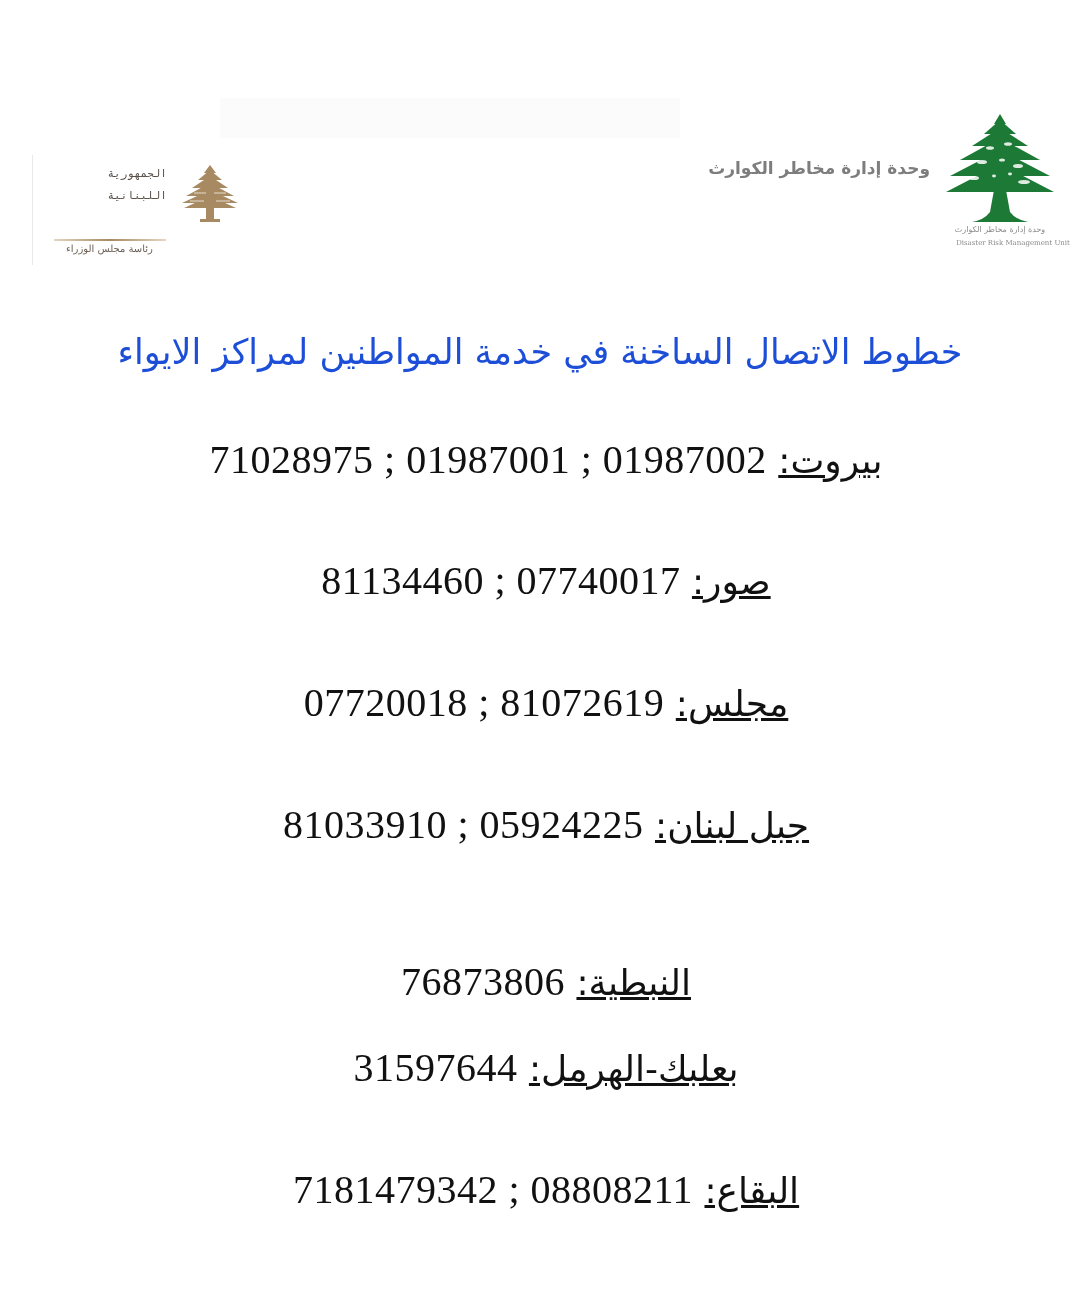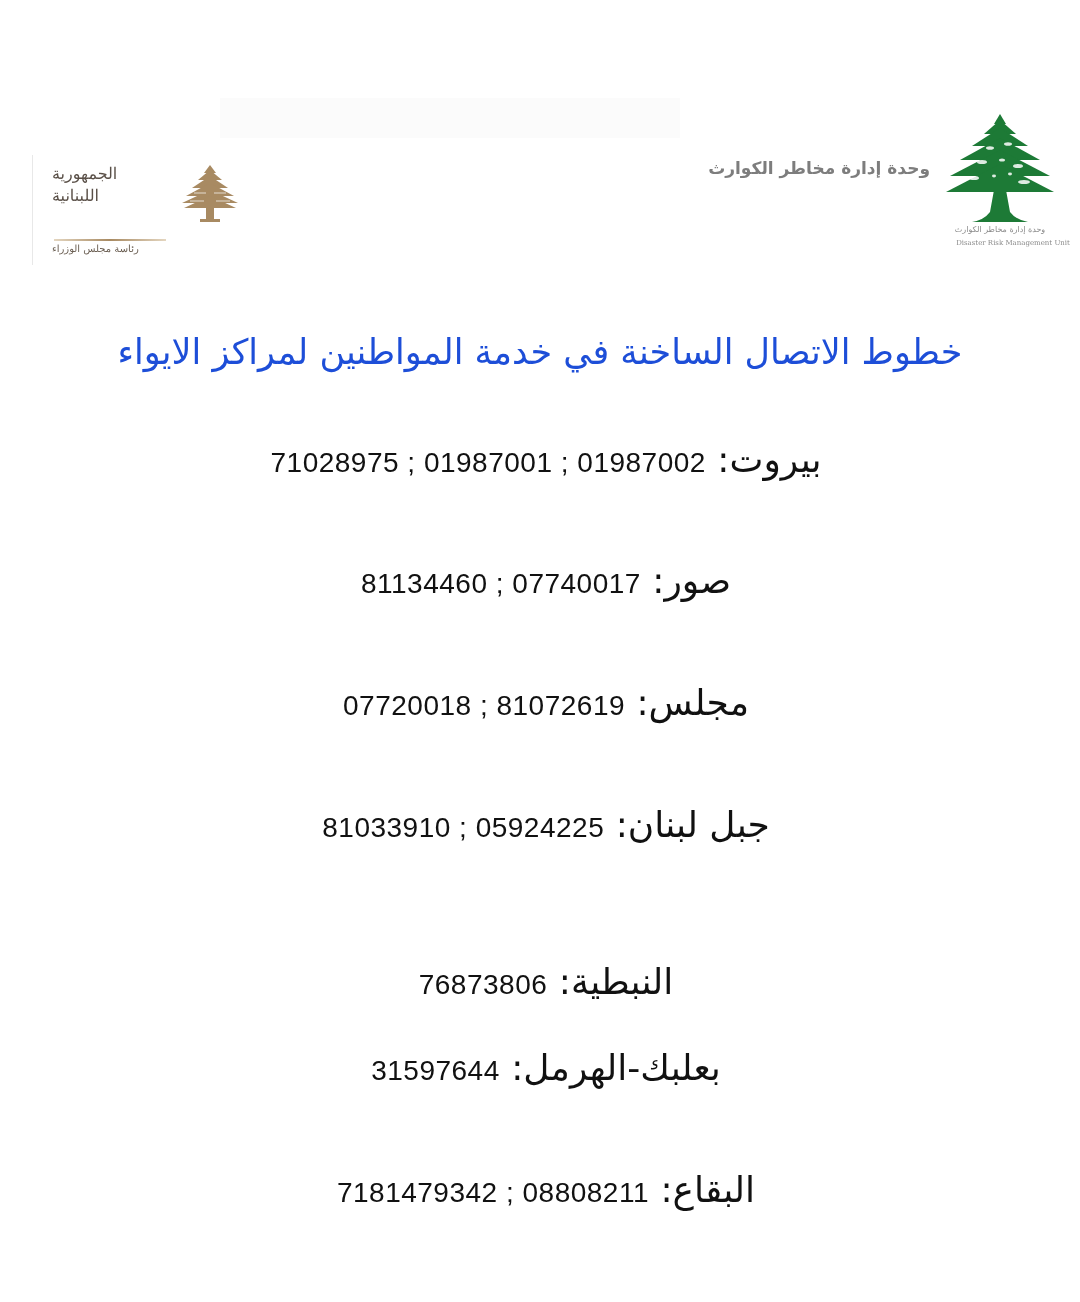--- a/index.html
+++ b/index.html
@@ -37,38 +37,38 @@
       position: absolute;
       left: 2px; top: 0;
       width: 1px; height: 110px;
       background: #e8e8e8;
     }
     .logo-left .calligraphy {
       position: absolute;
       left: 22px; top: 8px;
       width: 115px;
       direction: rtl;
-      text-align: left;
-      font-family: Liberation Sans, sans-serif;
-      font-size: 16px;
+      text-align: right;
+      font-family: Liberation Mono, monospace;
+      font-size: 11px;
       line-height: 22px;
       color: #5a5048;
     }
     .logo-left .rule {
       position: absolute;
       left: 24px; top: 84px;
       width: 112px; height: 2px;
       background: linear-gradient(90deg, #e4d6c0, #a88a62, #e4d6c0);
     }
     .logo-left .sub {
       position: absolute;
       left: 22px; top: 88px;
       width: 115px;
       direction: rtl;
-      text-align: left;
+      text-align: center;
       font-family: "DejaVu Serif", serif;
       font-size: 10px;
       color: #6a5e52;
     }
     .logo-left .cedar {
       position: absolute;
       left: 148px; top: 8px;
       width: 64px; height: 62px;
     }
     
@@ -127,24 +127,25 @@
       width: 1000px;
       text-align: center;
       direction: rtl;
       font-size: 36px;
       line-height: 60px;
       color: #111111;
       white-space: nowrap;
     }
     .hotline .region {
       font-family: "DejaVu Sans", sans-serif;
+      text-decoration: underline;
     }
     .hotline .numbers {
-      font-family: Liberation Sans, sans-serif;
-      font-size: 28px;
+      font-family: Liberation Serif, serif;
+      font-size: 40px;
       letter-spacing: 0.5px;
       unicode-bidi: isolate;
       direction: ltr;
       display: inline-block;
       margin-left: 12px;
     }
   </style>
 </head>
 <body>
 

